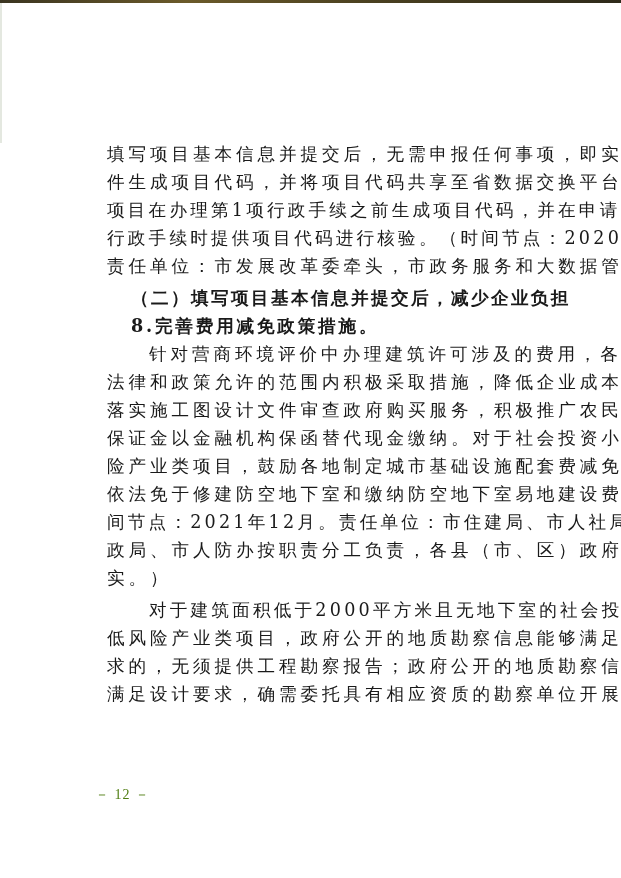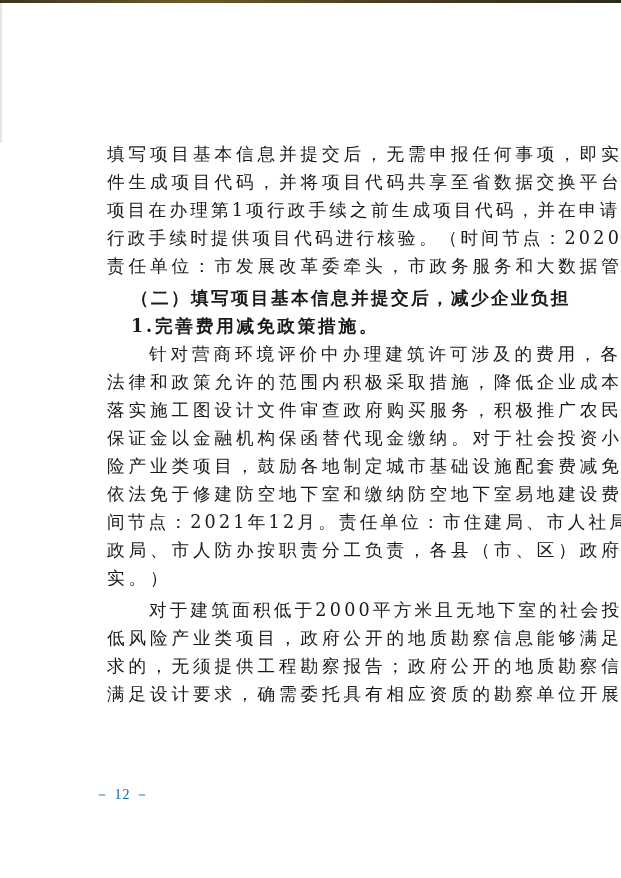--- a/index.html
+++ b/index.html
@@ -24,39 +24,39 @@
     height: 28px; line-height: 28px; font-size: 17.6px;
     white-space: nowrap; letter-spacing: 3.9px;
   }
   .line.indent { padding-left: 42px; }
   .line.gap { margin-top: 4px; }
   .line.h2 { font-weight: bold; padding-left: 24px; letter-spacing: 2.4px; font-size: 17.6px; }
   .line.h3 { font-weight: bold; padding-left: 24px; letter-spacing: 2.8px; font-size: 17.6px; }
   .line.nums { letter-spacing: 3.2px; }
   .page-number {
     position: absolute; left: 95px; top: 786px;
-    font-size: 14px; color: #0369a1; letter-spacing: 1px;
+    font-size: 14px; color: #4d7c0f; letter-spacing: 1px;
     font-family: "Liberation Serif", serif;
   }
 </style>
 </head>
 <body>
 
 <div class="top-edge"></div>
 <div class="left-edge"></div>
 
 <div class="page">
   <div class="line">填写项目基本信息并提交后，无需申报任何事项，即实时无条</div>
   <div class="line">件生成项目代码，并将项目代码共享至省数据交换平台，确保</div>
   <div class="line nums">项目在办理第1项行政手续之前生成项目代码，并在申请第1项</div>
   <div class="line nums">行政手续时提供项目代码进行核验。（时间节点：2020年12月。</div>
   <div class="line">责任单位：市发展改革委牵头，市政务服务和大数据管理局、</div>
 
   <div class="line h2 gap">（二）填写项目基本信息并提交后，减少企业负担</div>
-  <div class="line h3">1.完善费用减免政策措施。</div>
+  <div class="line h3">8.完善费用减免政策措施。</div>
 
   <div class="line indent">针对营商环境评价中办理建筑许可涉及的费用，各地要在</div>
   <div class="line">法律和政策允许的范围内积极采取措施，降低企业成本。加快</div>
   <div class="line">落实施工图设计文件审查政府购买服务，积极推广农民工工资</div>
   <div class="line">保证金以金融机构保函替代现金缴纳。对于社会投资小型低风</div>
   <div class="line">险产业类项目，鼓励各地制定城市基础设施配套费减免政策，</div>
   <div class="line">依法免于修建防空地下室和缴纳防空地下室易地建设费。（时</div>
   <div class="line nums">间节点：2021年12月。责任单位：市住建局、市人社局、市财</div>
   <div class="line">政局、市人防办按职责分工负责，各县（市、区）政府负责落</div>
   <div class="line">实。）</div>

